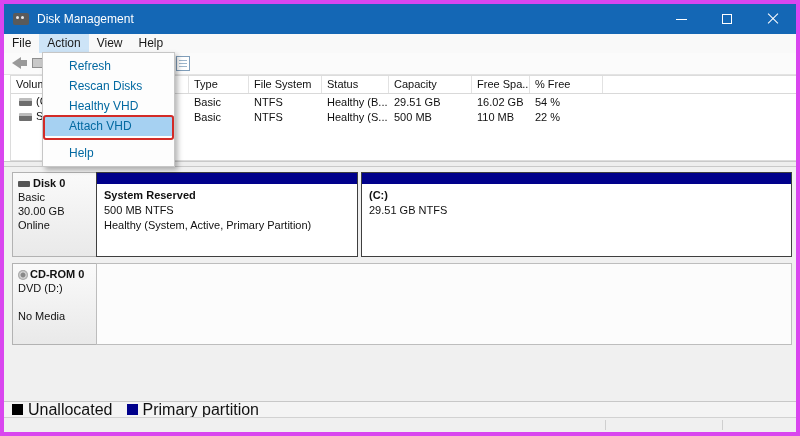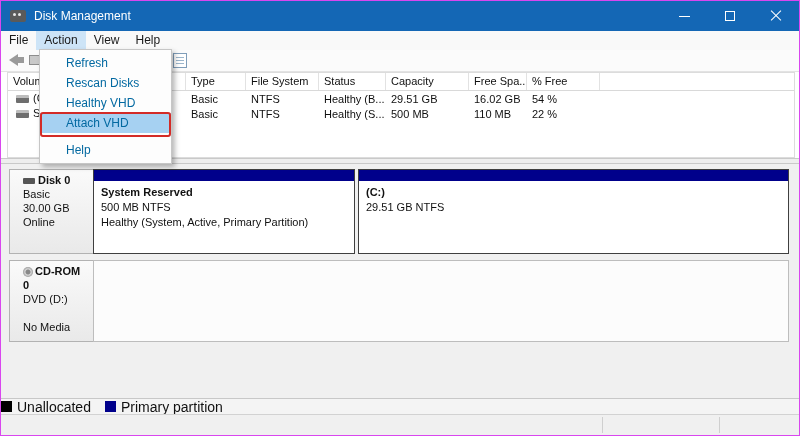--- a/index.html
+++ b/index.html
@@ -1,17 +1,17 @@
 <!DOCTYPE html>
 <html><head>
 <meta charset="utf-8">
 <style>
   * { margin:0; padding:0; box-sizing:border-box; }
   html,body { width:800px; height:436px; background:#ffffff; font-family:"Liberation Sans", sans-serif; }
-  .window { position:relative; width:800px; height:436px; border:1px solid #d946ef; background:#ffffff; overflow:hidden; }
+  .window { position:relative; width:800px; height:436px; border:4px solid #d946ef; background:#ffffff; overflow:hidden; }
 
   
   .titlebar { position:absolute; top:0; left:0; right:0; height:30px; background:#1467b5; display:flex; align-items:center; padding-left:9px; }
   .app-icon { width:16px; height:12px; background:#5a5a5a; border-radius:2px; position:relative; margin-right:8px; }
   .app-icon:before { content:""; position:absolute; left:3px; top:3px; width:3px; height:3px; background:#e8e8e8; border-radius:50%; }
   .app-icon:after { content:""; position:absolute; left:8px; top:3px; width:3px; height:3px; background:#e8e8e8; border-radius:50%; }
   .title-text { color:#ffffff; font-size:12px; }
   .win-controls { position:absolute; right:0; top:0; height:30px; display:flex; }
   .win-btn { width:46px; height:30px; display:flex; align-items:center; justify-content:center; }
   .glyph-min { width:11px; height:1px; background:#ffffff; }
@@ -41,32 +41,32 @@
   .list-row { display:flex; height:15px; align-items:center; }
   .cell { padding-left:5px; white-space:nowrap; overflow:hidden; }
   .c-vol{width:178px;} .c-type{width:60px;} .c-fs{width:73px;} .c-status{width:67px;} .c-cap{width:83px;} .c-free{width:58px;} .c-pct{width:73px;} .c-fill{flex:1; border-right:none;}
   .vol-icon { display:inline-block; width:13px; height:8px; background:#6e6e6e; border-radius:1px; border-top:3px solid #bdbdbd; vertical-align:middle; margin:0 4px 2px 3px; }
 
   
   .splitter { position:absolute; top:157px; left:0; right:0; height:6px; background:#eeeeee; border-top:1px solid #c9c9c9; border-bottom:1px solid #c9c9c9; }
 
   
   .graph-pane { position:absolute; top:163px; left:0; right:0; height:234px; background:#f0f0f0; }
-  .disk-label { position:absolute; left:8px; width:92px; background:linear-gradient(#fafafa,#e9e9e9); border:1px solid #b2b2b2; padding:3px 13px; font-size:11px; line-height:14px; color:#111; }
+  .disk-label { position:absolute; left:8px; width:92px; background:linear-gradient(#fafafa,#e9e9e9); border:1px solid #b2b2b2; padding:3px 5px; font-size:11px; line-height:14px; color:#111; }
   .disk-label .dname { font-weight:bold; }
   .hd-icon { display:inline-block; width:12px; height:6px; background:#555; border-radius:1px; vertical-align:middle; margin-right:3px; }
   .cd-icon { display:inline-block; width:10px; height:10px; border-radius:50%; background:radial-gradient(circle at center, #888 2px, #d8d8d8 3px, #9a9a9a 5px); vertical-align:middle; margin-right:2px; }
   .partition { position:absolute; border:1px solid #3f3f3f; background:#ffffff; }
   .part-bar { height:12px; background:#00008b; border-bottom:1px solid #ffffff; }
   .part-body { padding:3px 7px; font-size:11px; line-height:15px; color:#111; }
   .part-name { font-weight:bold; }
   .cd-media-area { position:absolute; left:92px; width:696px; background:#fcfcfc; border:1px solid #bdbdbd; }
 
   
-  .legend { position:absolute; top:397px; left:0; right:0; height:16px; background:#f4f4f4; border-top:1px solid #c8c8c8; display:flex; align-items:center; font-size:14px; color:#111; }
+  .legend { position:absolute; top:397px; left:0; right:0; height:16px; background:#f4f4f4; border-top:1px solid #c8c8c8; display:flex; align-items:center; padding-left:8px; font-size:16px; color:#111; }
   .swatch { width:11px; height:11px; margin-right:5px; }
   .swatch.black { background:#000000; }
   .swatch.navy { background:#00008b; margin-left:14px; }
 
   
   .statusbar { position:absolute; top:413px; left:0; right:0; bottom:0; background:#f0f0f0; border-top:1px solid #d2d2d2; }
   .status-sep { position:absolute; top:2px; bottom:2px; width:1px; background:#cfcfcf; }
   .sep1 { left:601px; } .sep2 { left:718px; }
 
   

